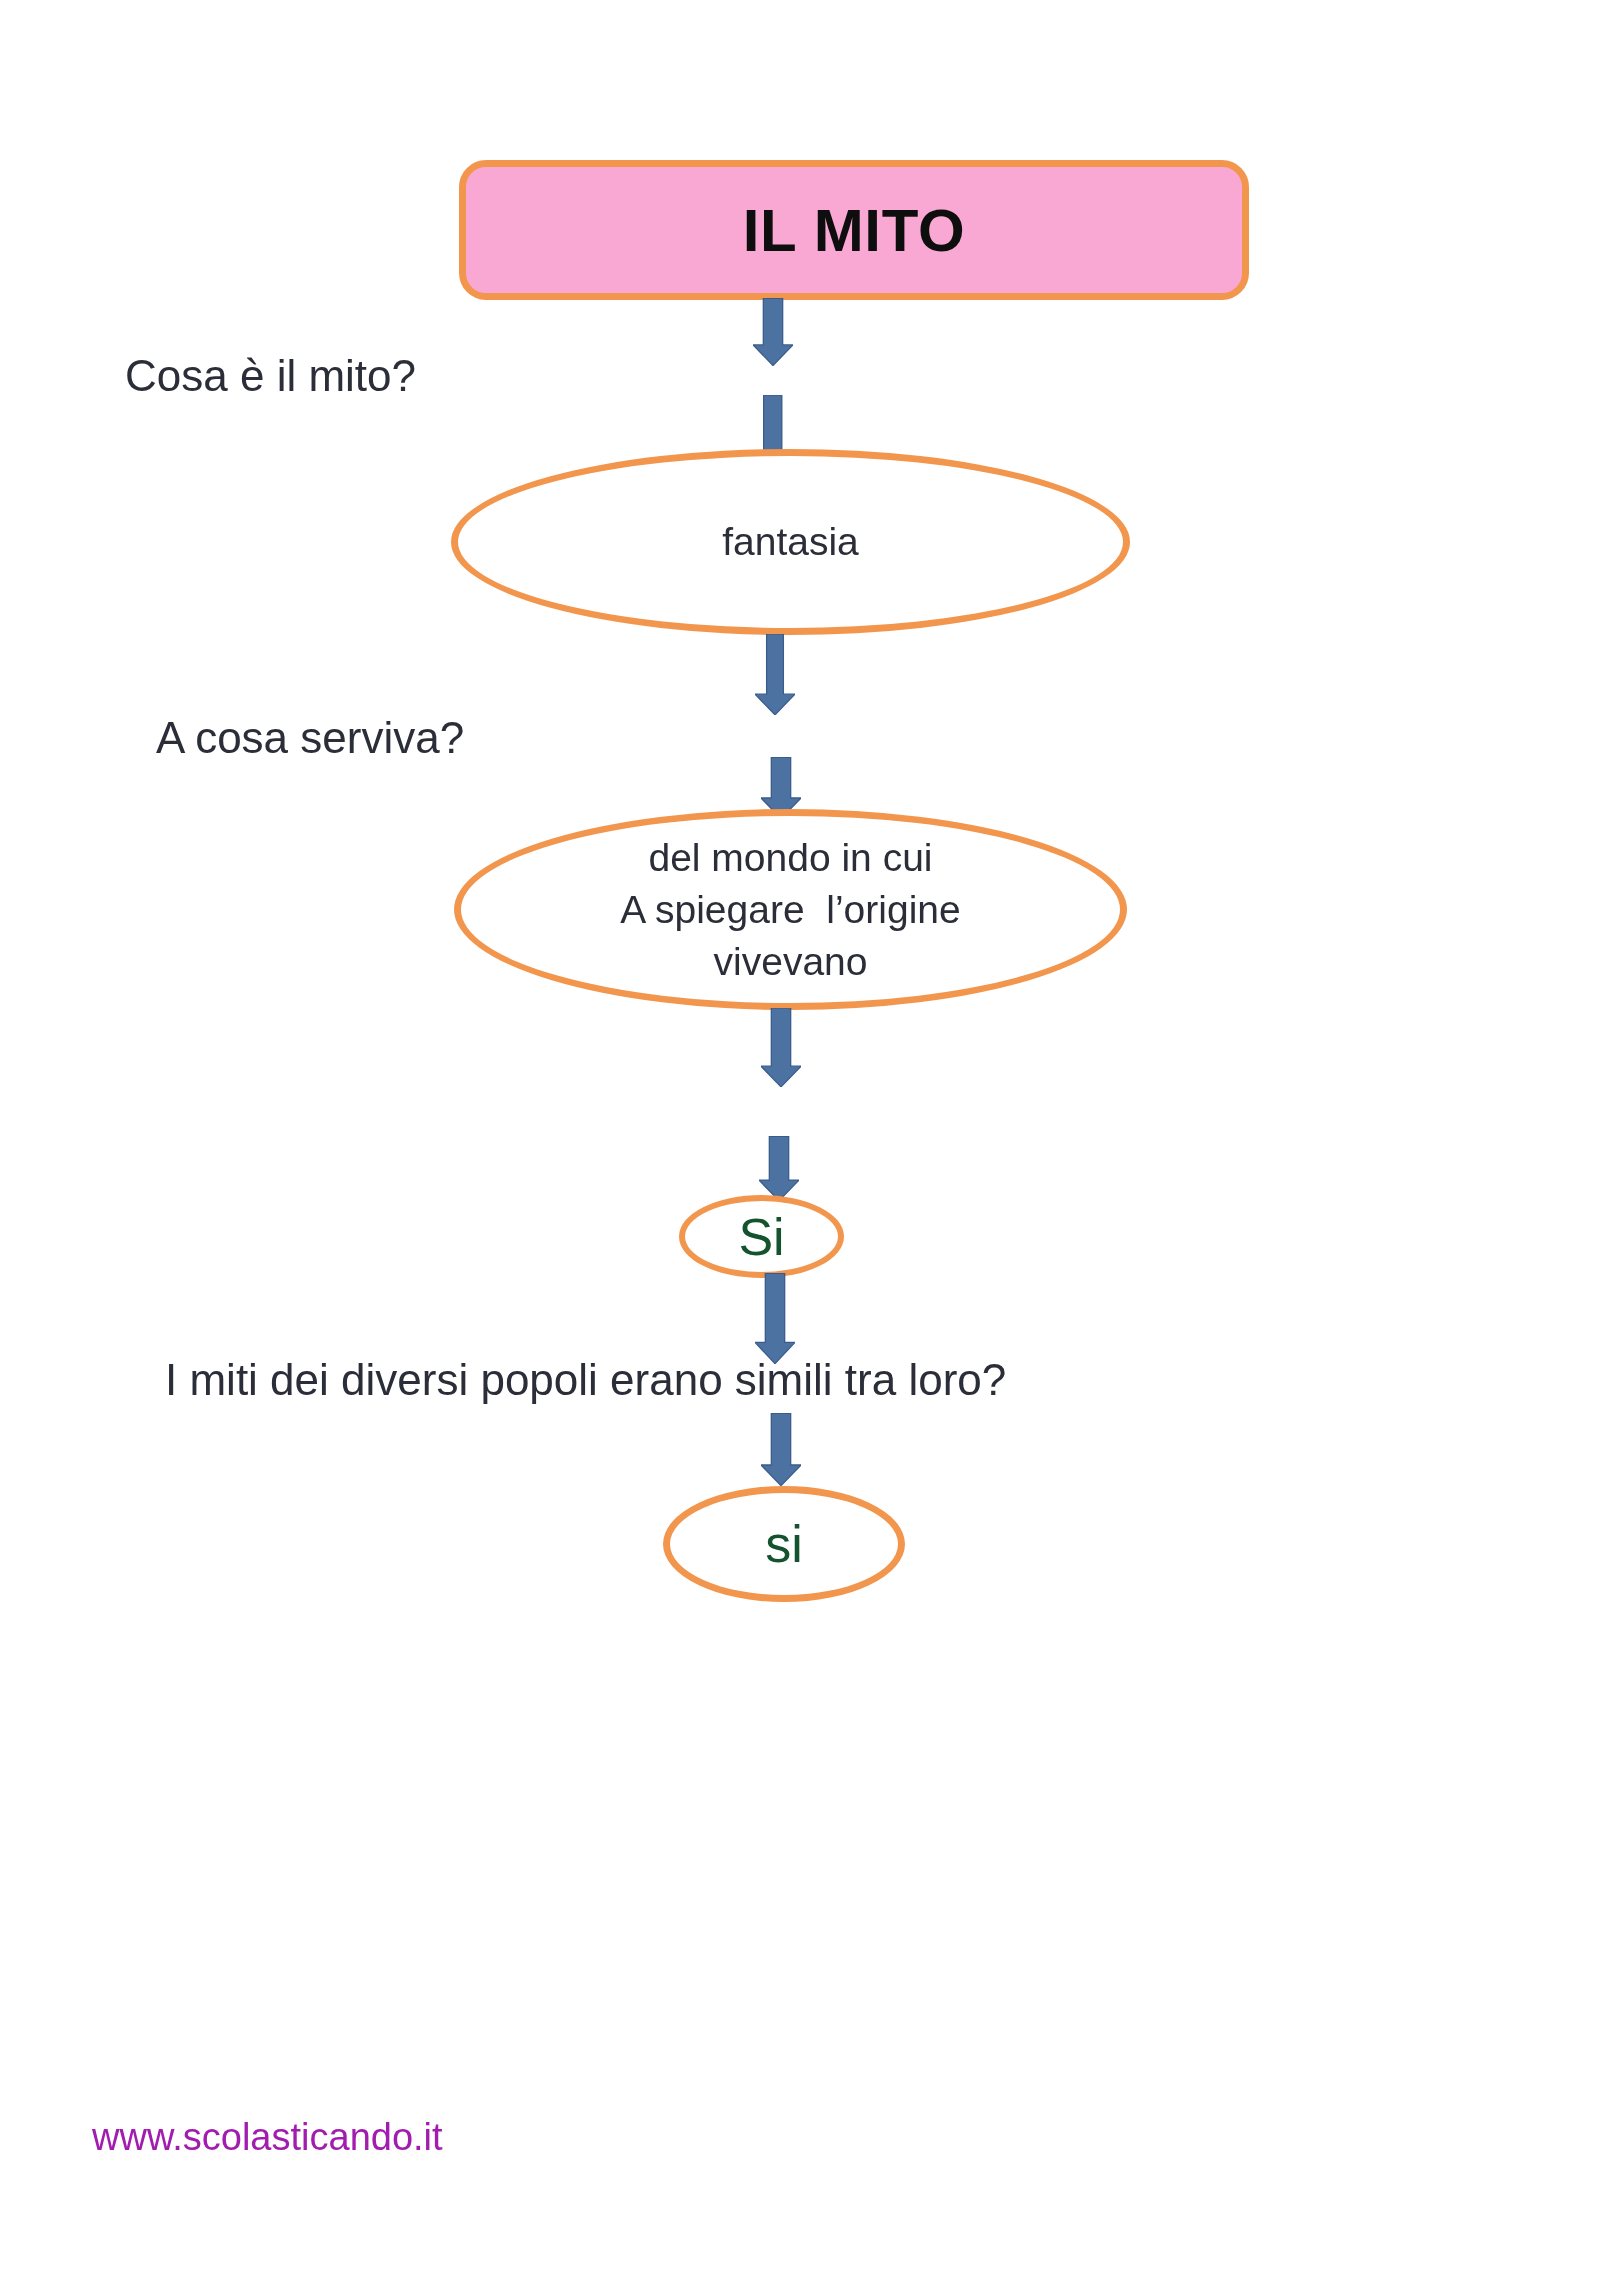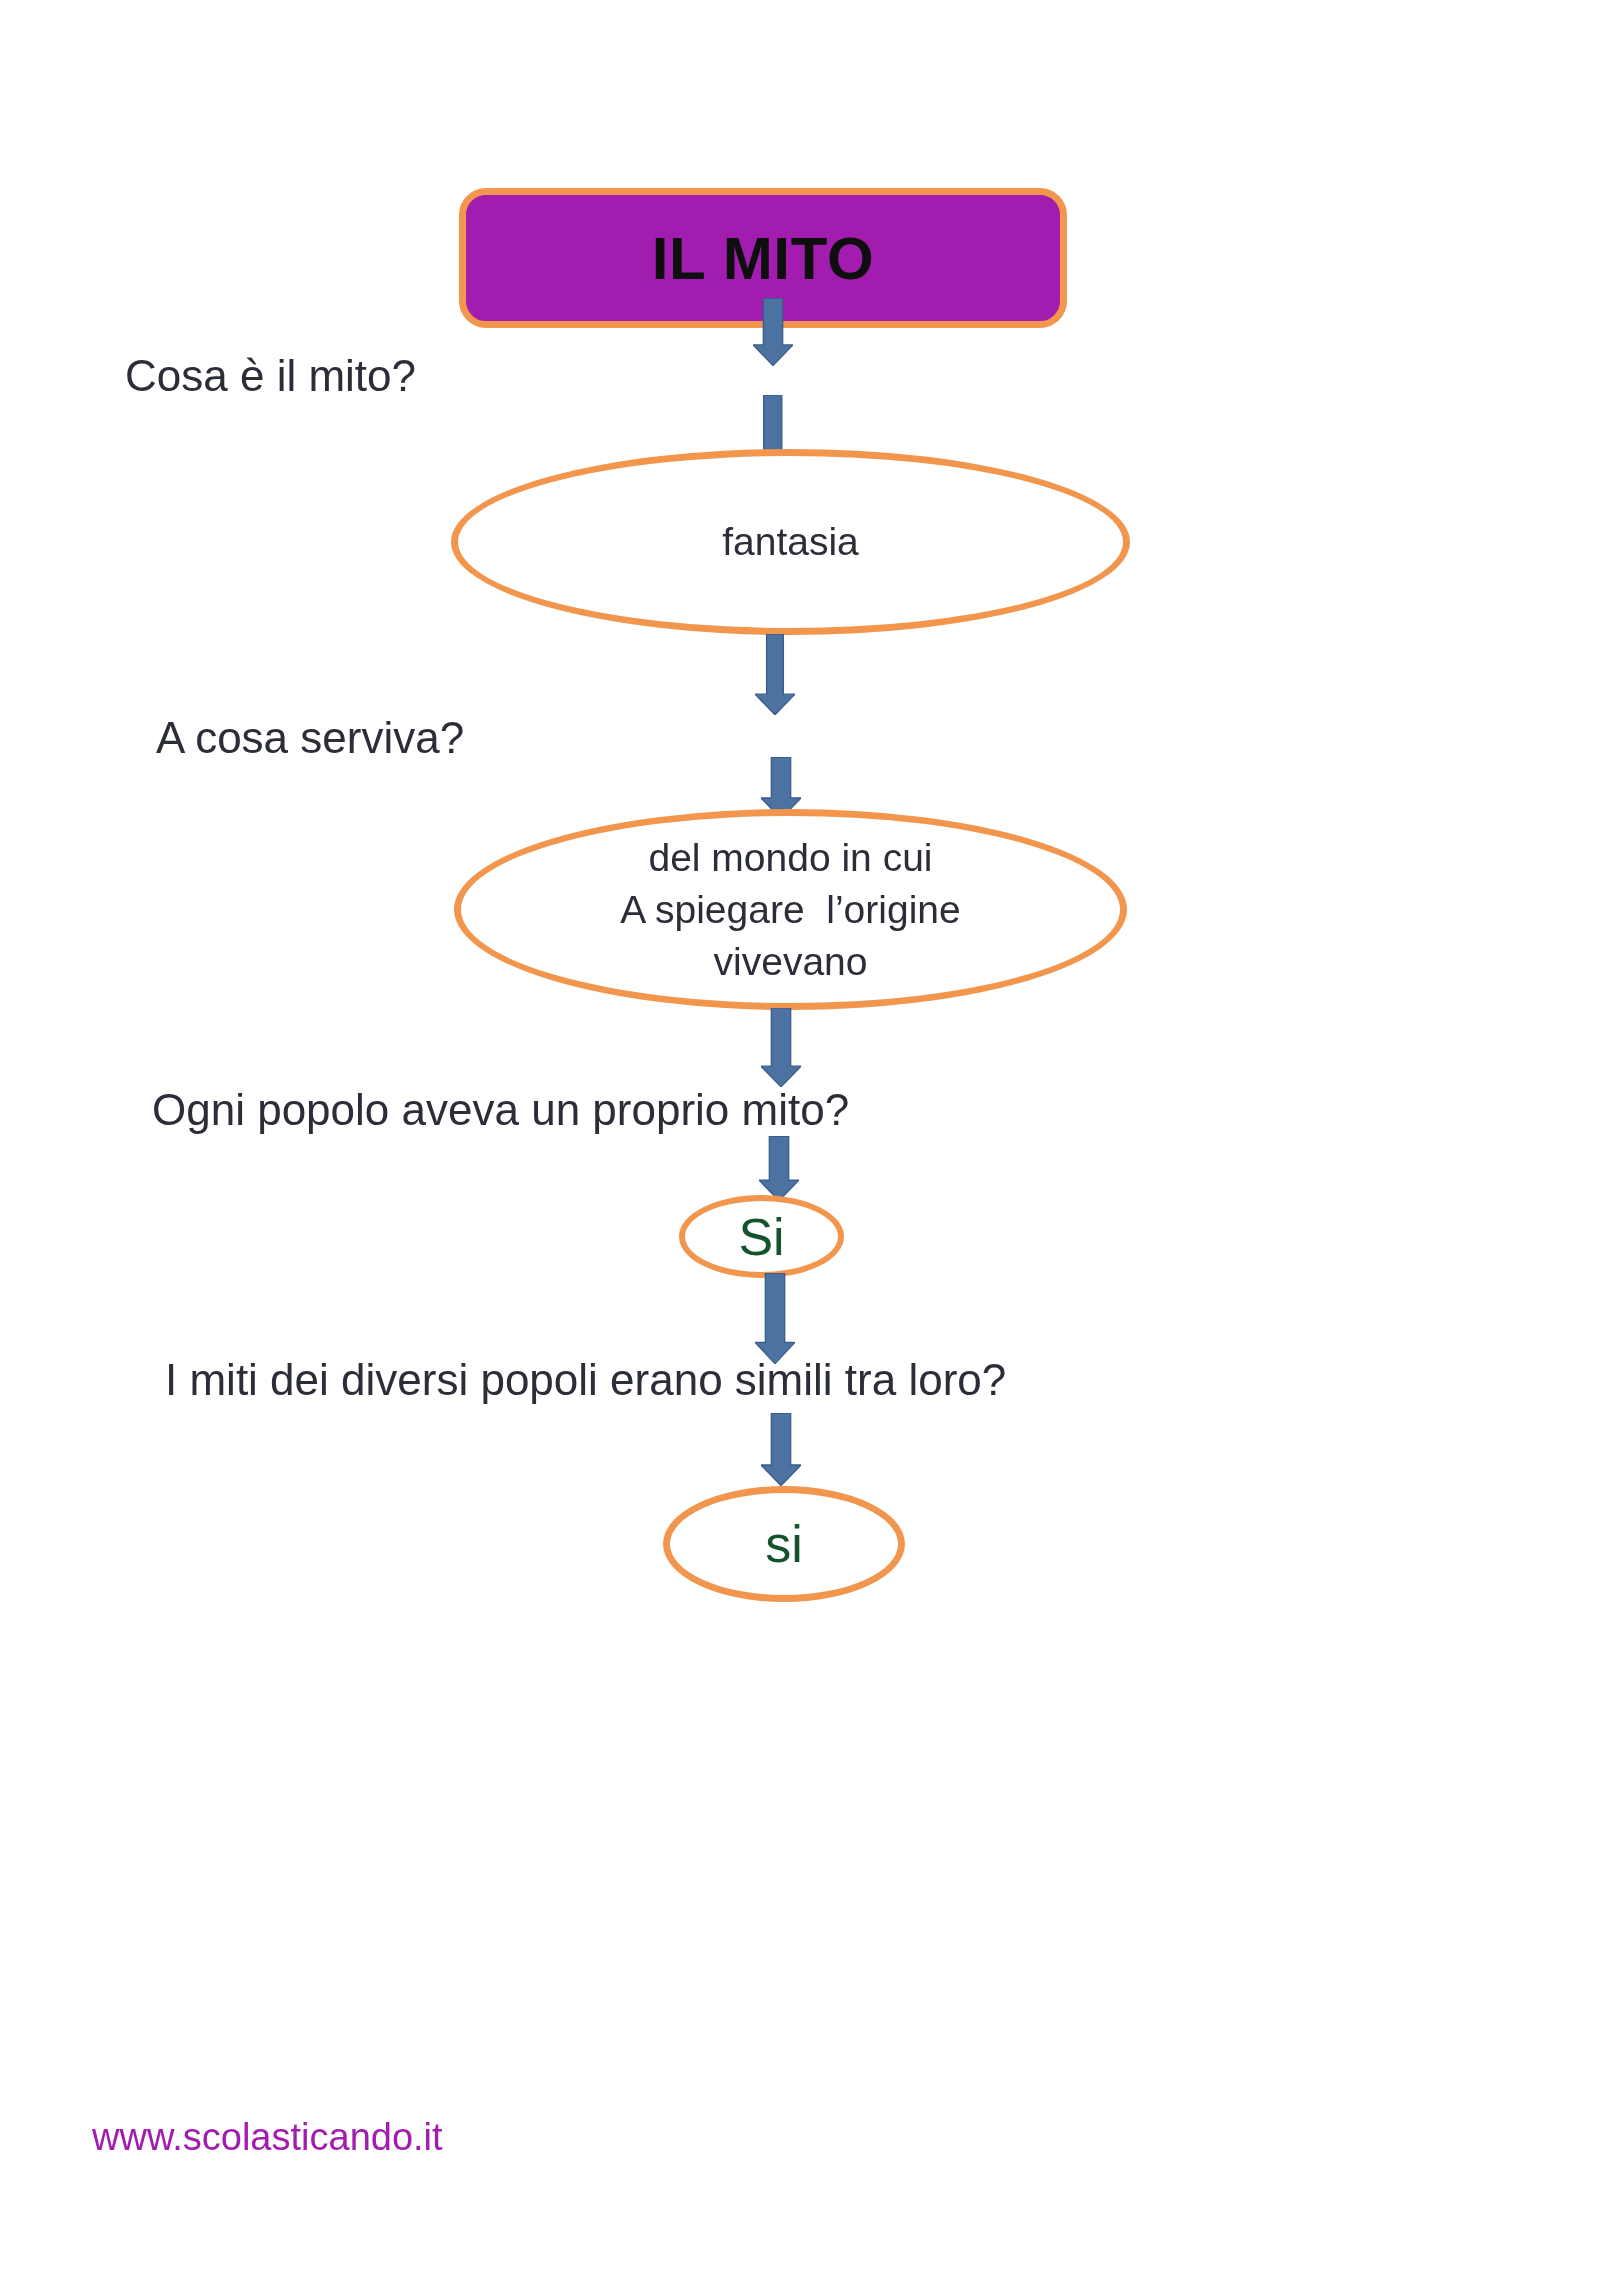--- a/index.html
+++ b/index.html
@@ -14,30 +14,29 @@
     background: #ffffff;
     font-family: "Liberation Sans", sans-serif;
     overflow: hidden;
   }
   .abs { position: absolute; }
 
   
   .title-box {
     left: 459px;
     top: 160px;
-    width: 608px;
+    width: 790px;
     height: 140px;
     border: 7.8px solid #F2964E;
     border-radius: 27px;
     box-sizing: border-box;
     display: flex;
     align-items: center;
     justify-content: center;
-    background: #a21caf;
-    margin-top: 28px;
+    background: #f9a8d4;
   }
   .title-box .title-text {
     font-size: 60px;
     font-weight: bold;
     color: #0e0e0e;
     letter-spacing: 0.7px;
   }
 
   
   .ellipse {
@@ -128,21 +127,20 @@
   <div class="abs ellipse ellipse-2">
     <div class="ellipse-line">del mondo in cui</div>
     <div class="ellipse-line">A spiegare  l’origine</div>
     <div class="ellipse-line">vivevano</div>
   </div>
 
   <svg class="abs arrow-svg" style="left:761px; top:1008px;" width="40" height="79" viewBox="0 0 62 122">
     <polygon points="16,0 46,0 46,90 62,90 31,122 0,90 16,90" fill="#4C72A2" stroke="#3A5C8C" stroke-width="2"></polygon>
   </svg>
 
-  <div class="abs q-text q3">Ogni popolo aveva un proprio mito?</div>
 
   <svg class="abs arrow-svg" style="left:759px; top:1136px;" width="40" height="65" viewBox="0 0 62 100">
     <polygon points="16,0 46,0 46,68 62,68 31,100 0,68 16,68" fill="#4C72A2" stroke="#3A5C8C" stroke-width="2"></polygon>
   </svg>
 
   <div class="abs ellipse ellipse-si-1">
     <span class="si-text">Si</span>
   </div>
 
   <svg class="abs arrow-svg" style="left:755px; top:1273px;" width="40" height="91" viewBox="0 0 62 140">

